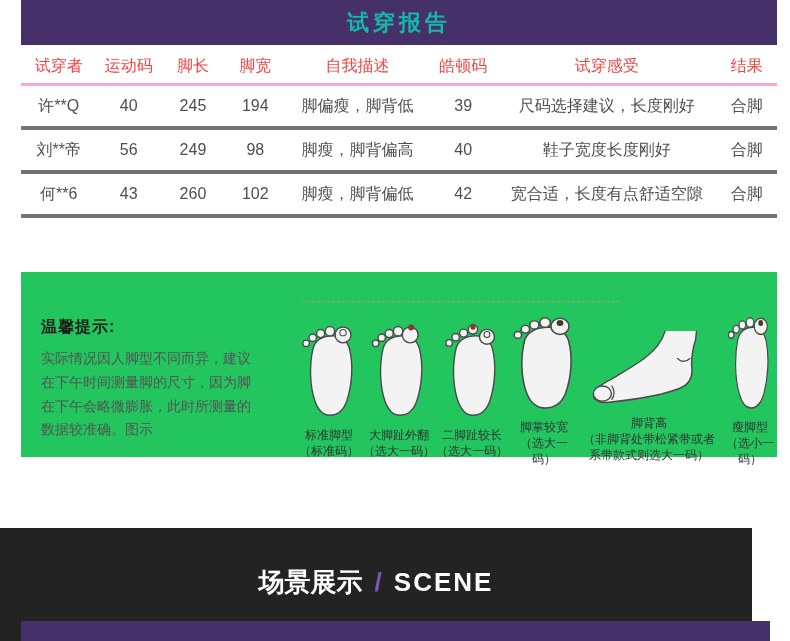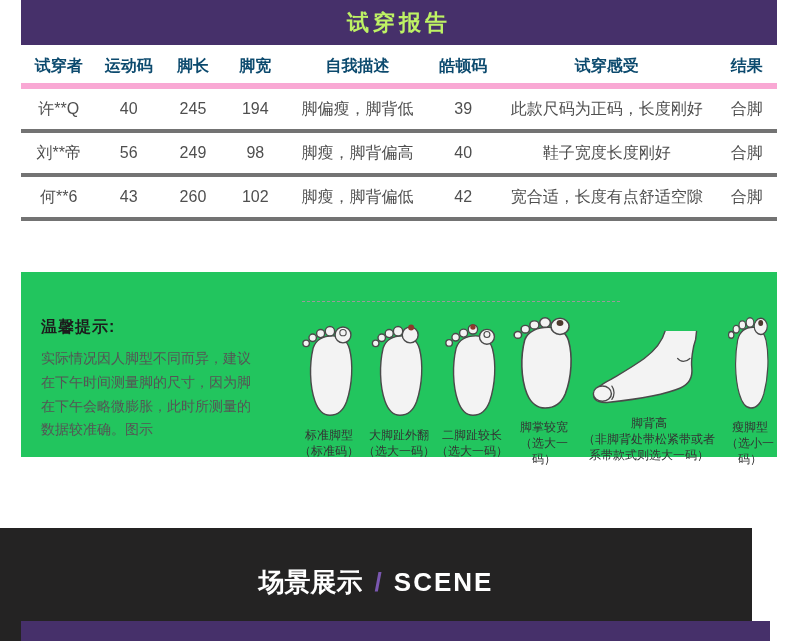--- a/index.html
+++ b/index.html
@@ -2,29 +2,29 @@
 <html><head>
 <meta charset="utf-8">
 <style>
   html,body{margin:0;padding:0;}
   body{font-family:"Liberation Sans","DejaVu Sans",sans-serif;background:#fff;}
   .page{position:relative;width:790px;height:641px;background:#ffffff;overflow:hidden;}
 
   
   .report-header{position:absolute;left:21px;top:0;width:756px;height:45px;
     background:#46306a;display:flex;align-items:center;justify-content:center;}
-  .report-header .title{color:#bef264;font-size:22px;font-weight:bold;letter-spacing:4px;}
+  .report-header .title{color:#14b8a6;font-size:22px;font-weight:bold;letter-spacing:4px;}
 
   
   .table-wrap{position:absolute;left:21px;top:50px;width:756px;}
   table{width:100%;border-collapse:collapse;table-layout:fixed;}
   col.c1{width:10%}col.c2{width:8.5%}col.c3{width:8.5%}col.c4{width:8%}
   col.c5{width:19%}col.c6{width:9%}col.c7{width:29%}col.c8{width:8%}
-  th{height:33px;font-size:16px;font-weight:bold;color:#0c4a6e;text-align:center;
-     border-bottom:6px solid #f9a8d4;padding:0;}
+  th{height:33px;font-size:16px;font-weight:normal;color:#ef4444;text-align:center;
+     border-bottom:3px solid #f9a8d4;padding:0;}
   td{height:40px;font-size:16px;color:#4f4f4f;text-align:center;
      border-bottom:4px solid #737373;padding:0;white-space:nowrap;overflow:hidden;}
 
   
   .advice{position:absolute;left:0;top:224px;width:100%;text-align:center;
     font-size:14px;color:#333;}
 
   
   .tips-box{position:absolute;left:21px;top:272px;width:756px;height:185px;background:#22c55e;}
   .tips-text{position:absolute;left:20px;top:45px;width:212px;}
@@ -87,21 +87,21 @@
         </tr>
       </thead>
       <tbody>
         <tr>
           <td>许**Q</td>
           <td>40</td>
           <td>245</td>
           <td>194</td>
           <td>脚偏瘦，脚背低</td>
           <td>39</td>
-          <td>此款尺码为正码，长度刚好</td>
+          <td>尺码选择建议，长度刚好</td>
           <td>合脚</td>
         </tr>
         <tr>
           <td>刘**帝</td>
           <td>56</td>
           <td>249</td>
           <td>98</td>
           <td>脚瘦，脚背偏高</td>
           <td>40</td>
           <td>鞋子宽度长度刚好</td>

